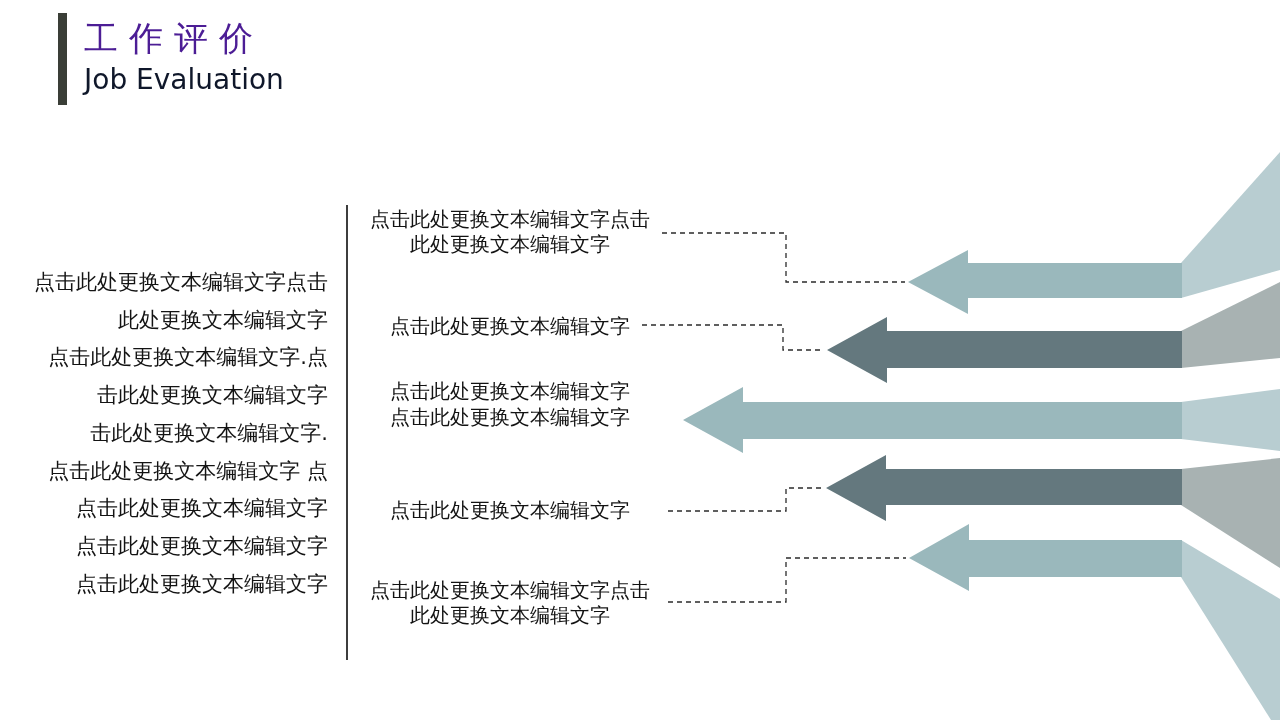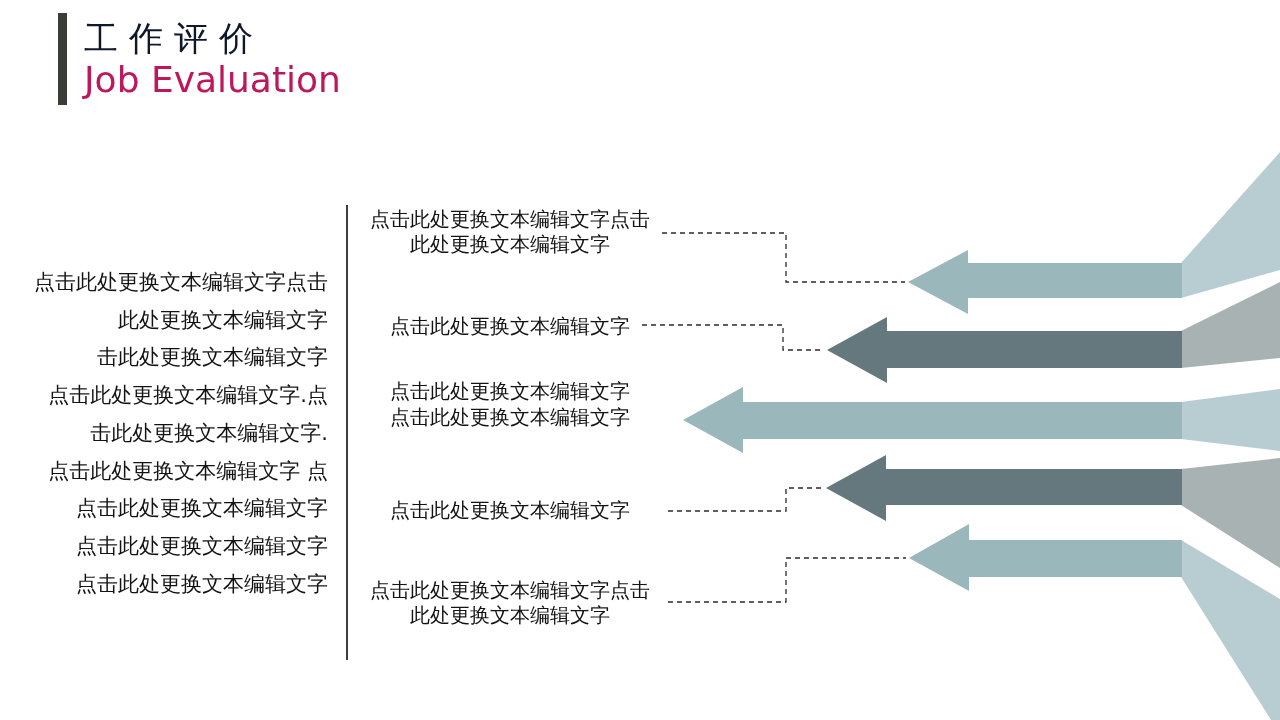--- a/index.html
+++ b/index.html
@@ -4,25 +4,25 @@
 <style>
   html,body{margin:0;padding:0;background:#ffffff;}
   .slide{
     position:relative;width:1280px;height:720px;background:#ffffff;overflow:hidden;
     font-family:"DejaVu Sans","Liberation Sans",sans-serif;color:#141414;
   }
   
   .title-bar{position:absolute;left:58px;top:13px;width:9px;height:92px;}
   .title-zh{
     position:absolute;left:84px;top:18px;font-size:34px;line-height:40px;
-    letter-spacing:11px;color:#0f172a;font-weight:500;white-space:nowrap;
+    letter-spacing:11px;color:#4c1d95;font-weight:500;white-space:nowrap;
   }
   .title-en{
-    position:absolute;left:84px;top:64px;font-size:36px;line-height:32px;
-    color:#be185d;font-weight:400;white-space:nowrap;
+    position:absolute;left:84px;top:64px;font-size:28px;line-height:32px;
+    color:#0f172a;font-weight:400;white-space:nowrap;
   }
   
   .left-para{
     position:absolute;left:28px;top:264px;width:300px;text-align:right;
     font-size:21px;line-height:37.7px;color:#131313;
   }
   .left-para .ln{white-space:nowrap;}
   
   .divider{position:absolute;left:346px;top:205px;width:1.5px;height:455px;background:#3d3d3d;}
   
@@ -44,22 +44,22 @@
 
 <div class="slide">
 
   <div class="title-bar" style="background: rgb(58, 62, 55);"></div>
   <div class="title-zh">工作评价</div>
   <div class="title-en">Job Evaluation</div>
 
   <div class="left-para">
     <div class="ln">点击此处更换文本编辑文字点击</div>
     <div class="ln">此处更换文本编辑文字</div>
+    <div class="ln">点击此处更换文本编辑文字.点</div>
     <div class="ln">击此处更换文本编辑文字</div>
-    <div class="ln">点击此处更换文本编辑文字.点</div>
     <div class="ln">击此处更换文本编辑文字.</div>
     <div class="ln">点击此处更换文本编辑文字 点</div>
     <div class="ln">点击此处更换文本编辑文字</div>
     <div class="ln">点击此处更换文本编辑文字</div>
     <div class="ln">点击此处更换文本编辑文字</div>
   </div>
 
   <div class="divider"></div>
 
   <div class="clabel clabel1">

